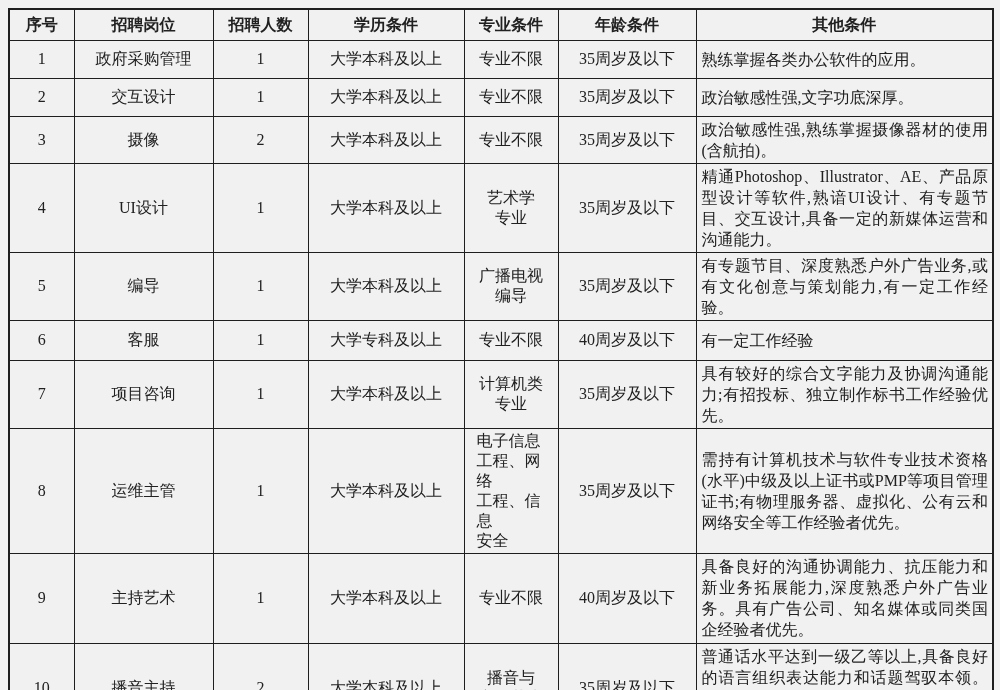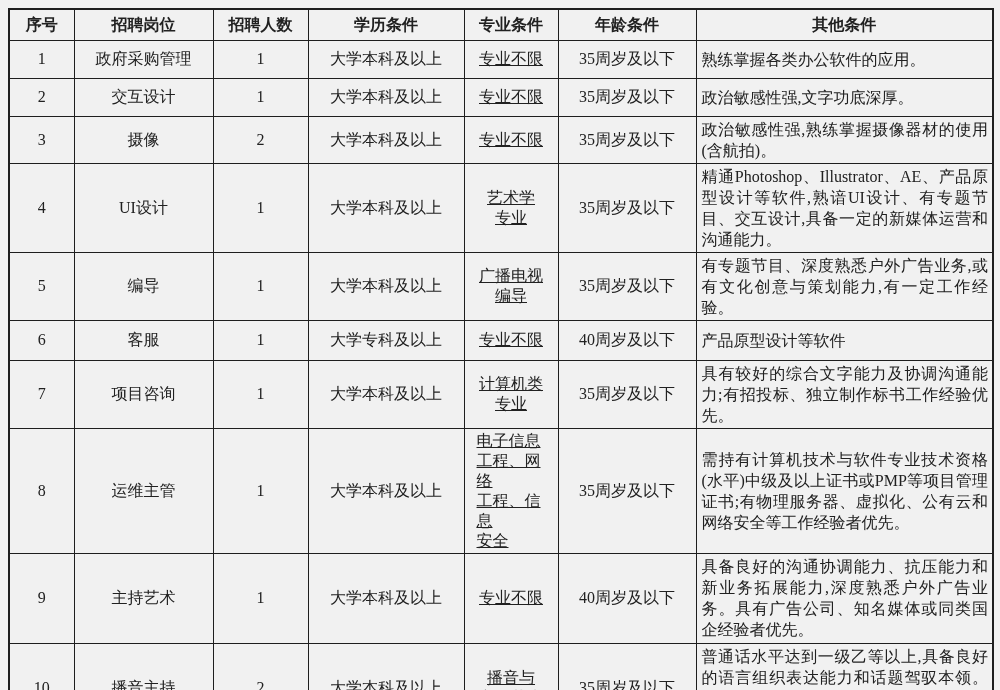--- a/index.html
+++ b/index.html
@@ -34,21 +34,20 @@
     padding: 2px 3px;
     line-height: 20px;
   }
   .recruit td.c {
     text-align: center;
     padding: 2px 4px;
     line-height: 20px;
   }
   .recruit td.major {
     white-space: pre-line;
-    text-decoration: underline;
   }
   .recruit td.mleft {
     text-align: left;
     padding-left: 12px;
     padding-right: 2px;
   }
   .recruit td.other {
     text-align: justify;
     padding: 2px 4px 2px 5px;
     line-height: 21px;
@@ -126,21 +125,21 @@
       <td class="c">35周岁及以下</td>
       <td class="other">有专题节目、深度熟悉户外广告业务,或有文化创意与策划能力,有一定工作经验。</td>
     </tr>
     <tr style="height:40px">
       <td class="c">6</td>
       <td class="c">客服</td>
       <td class="c">1</td>
       <td class="c">大学专科及以上</td>
       <td class="c major">专业不限</td>
       <td class="c">40周岁及以下</td>
-      <td class="other">产品原型设计等软件</td>
+      <td class="other">有一定工作经验</td>
     </tr>
     <tr style="height:63px">
       <td class="c">7</td>
       <td class="c">项目咨询</td>
       <td class="c">1</td>
       <td class="c">大学本科及以上</td>
       <td class="c major">计算机类
 专业</td>
       <td class="c">35周岁及以下</td>
       <td class="other">具有较好的综合文字能力及协调沟通能力;有招投标、独立制作标书工作经验优先。</td>

